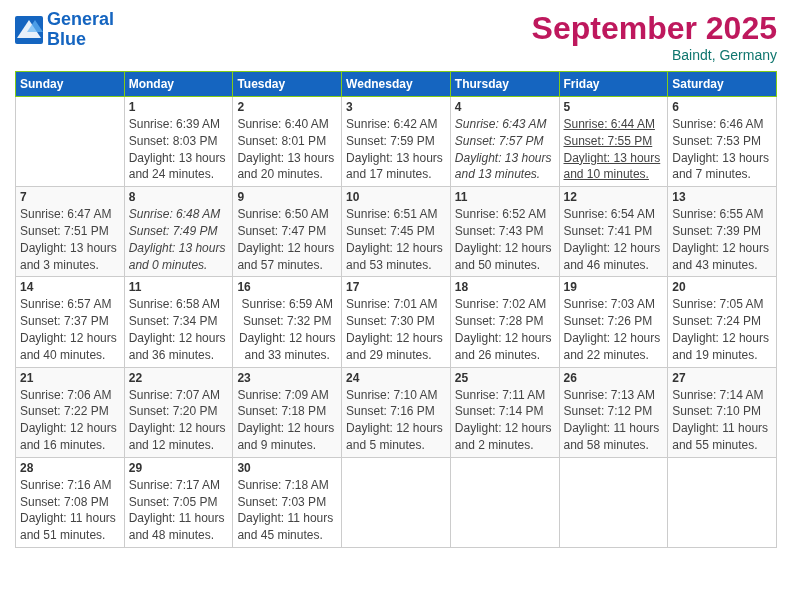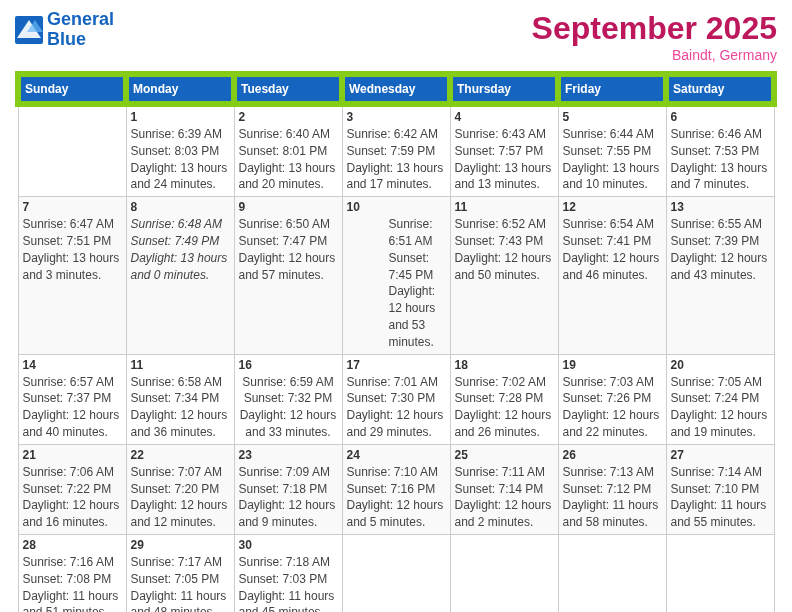--- a/index.html
+++ b/index.html
@@ -40,35 +40,35 @@
     .title-block {
       text-align: right;
     }
     .month-title {
       font-size: 32px;
       font-weight: bold;
       color: #be185d;
     }
     .location {
       font-size: 14px;
-      color: #ec4899;
+      color: #0f766e;
     }
     table {
       width: 100%;
       border-collapse: collapse;
       table-layout: fixed;
     }
     thead tr th {
       background: #1565c0;
       color: #fff;
       font-size: 12px;
       font-weight: bold;
       padding: 5px 4px;
       text-align: left;
-      border: 6px solid #84cc16;
+      border: 1px solid #84cc16;
     }
     tbody tr td {
       vertical-align: top;
       border: 1px solid #ccc;
       padding: 3px 4px;
       font-size: 9.5px;
       color: #333;
       height: 88px;
     }
     .day-number {
@@ -143,28 +143,28 @@
           </td>
           <td>
             <span class="day-number">3</span>
             <div class="day-info" style="white-space: pre-line;">Sunrise: 6:42 AM
 Sunset: 7:59 PM
 Daylight: 13 hours
 and 17 minutes.</div>
           </td>
           <td>
             <span class="day-number">4</span>
-            <div class="day-info" style="white-space: pre-line;">Sunrise: 6:43 AM
+            <div class="day-info" style="white-space: pre-line; font-style: italic;">Sunrise: 6:43 AM
 Sunset: 7:57 PM
 Daylight: 13 hours
 and 13 minutes.</div>
           </td>
           <td>
             <span class="day-number">5</span>
-            <div class="day-info" style="white-space: pre-line;">Sunrise: 6:44 AM
+            <div class="day-info" style="white-space: pre-line; text-decoration: underline;">Sunrise: 6:44 AM
 Sunset: 7:55 PM
 Daylight: 13 hours
 and 10 minutes.</div>
           </td>
           <td>
             <span class="day-number">6</span>
             <div class="day-info" style="white-space: pre-line;">Sunrise: 6:46 AM
 Sunset: 7:53 PM
 Daylight: 13 hours
 and 7 minutes.</div>
@@ -187,21 +187,21 @@
           </td>
           <td>
             <span class="day-number">9</span>
             <div class="day-info" style="white-space: pre-line;">Sunrise: 6:50 AM
 Sunset: 7:47 PM
 Daylight: 12 hours
 and 57 minutes.</div>
           </td>
           <td>
             <span class="day-number">10</span>
-            <div class="day-info" style="white-space: pre-line; margin-left: 42px;">Sunrise: 6:51 AM
+            <div class="day-info" style="white-space: pre-line;">Sunrise: 6:51 AM
 Sunset: 7:45 PM
 Daylight: 12 hours
 and 53 minutes.</div>
           </td>
           <td>
             <span class="day-number">11</span>
             <div class="day-info" style="white-space: pre-line;">Sunrise: 6:52 AM
 Sunset: 7:43 PM
 Daylight: 12 hours
 and 50 minutes.</div>

